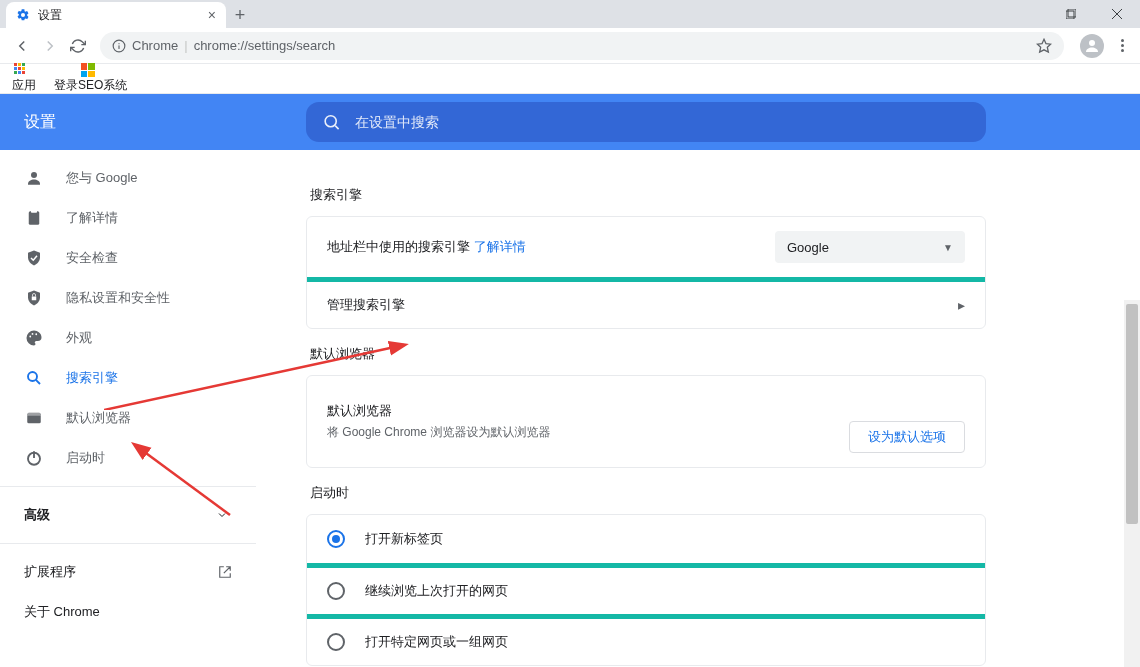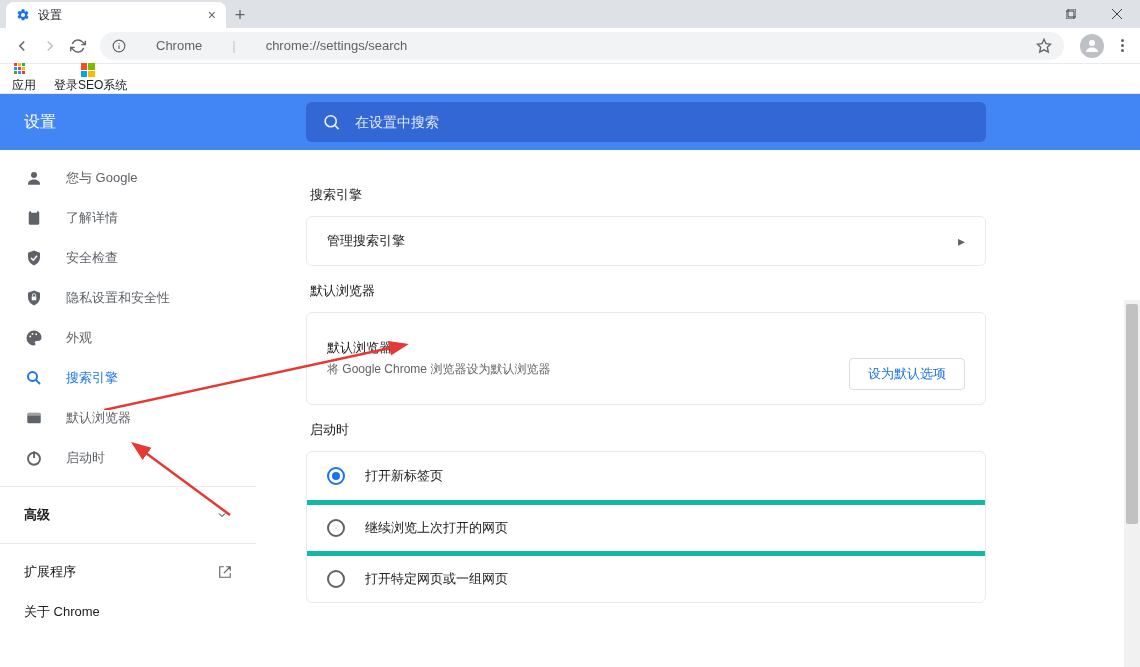--- a/index.html
+++ b/index.html
@@ -10,21 +10,21 @@
   .tab { background: #fff; height: 26px; width: 220px; border-radius: 8px 8px 0 0; display: flex; align-items: center; padding: 0 10px; font-size: 12px; }
   .tab .favicon { width: 14px; height: 14px; margin-right: 8px; color: #1a73e8; }
   .tab .title { flex: 1; }
   .tab .close { color: #5f6368; font-size: 14px; }
   .newtab { width: 28px; height: 26px; display: flex; align-items: center; justify-content: center; color: #5f6368; font-size: 18px; }
 
   
   .toolbar { height: 36px; background: #fff; display: flex; align-items: center; padding: 0 8px; border-bottom: 1px solid #e8eaed; }
   .nav-btn { width: 28px; height: 28px; display: flex; align-items: center; justify-content: center; color: #5f6368; }
   .nav-btn.disabled { color: #bdc1c6; }
-  .omnibox { flex: 1; height: 28px; background: #f1f3f4; border-radius: 14px; margin: 0 8px; display: flex; align-items: center; padding: 0 12px; color: #5f6368; font-size: 13px; gap: 24px; }
+  .omnibox { flex: 1; height: 28px; background: #f1f3f4; border-radius: 14px; margin: 0 8px; display: flex; align-items: center; padding: 0 12px; color: #5f6368; font-size: 13px; }
   .omnibox .lock { margin-right: 6px; }
   .omnibox .sep { margin: 0 6px; color: #c4c7c5; }
   .omnibox .url { color: #5f6368; flex: 1; }
   .star-btn { color: #5f6368; margin-left: 6px; }
   .avatar { width: 24px; height: 24px; border-radius: 50%; background: #bdc1c6; display: flex; align-items: center; justify-content: center; margin: 0 8px; }
   .menu-dots { color: #5f6368; width: 20px; display: flex; flex-direction: column; align-items: center; }
   .menu-dots span { width: 3px; height: 3px; background: #5f6368; border-radius: 50%; margin: 1px 0; }
 
   
   .bookmarkbar { height: 30px; background: #fff; display: flex; align-items: center; padding: 0 12px; border-bottom: 1px solid #e8eaed; font-size: 12px; }
@@ -35,21 +35,21 @@
   .apps-icon i:nth-child(4){background:#4285f4}.apps-icon i:nth-child(5){background:#ea4335}.apps-icon i:nth-child(6){background:#fbbc04}
   .apps-icon i:nth-child(7){background:#34a853}.apps-icon i:nth-child(8){background:#4285f4}.apps-icon i:nth-child(9){background:#ea4335}
   .seo-icon { width:14px;height:14px;margin-right:6px;display:grid;grid-template-columns:1fr 1fr;grid-template-rows:1fr 1fr;gap:1px;}
   .seo-icon i:nth-child(1){background:#f25022}.seo-icon i:nth-child(2){background:#7fba00}.seo-icon i:nth-child(3){background:#00a4ef}.seo-icon i:nth-child(4){background:#ffb900}
 
   
   .app { position: relative; }
   .app-header { height: 56px; background: #4285f4; display: flex; align-items: center; color: #fff; }
   .app-title { width: 306px; padding-left: 24px; font-size: 16px; }
   .search-wrap { flex: 1; max-width: 680px; }
-  .search-box { background: #3367d6; border-radius: 6px; height: 40px; display: flex; align-items: center; padding: 0 16px; }
+  .search-box { background: #3367d6; border-radius: 13px; height: 40px; display: flex; align-items: center; padding: 0 16px; }
   .search-box svg { color: #fff; opacity: 0.9; }
   .search-input { background: transparent; border: none; outline: none; color: #fff; font-size: 14px; margin-left: 14px; width: 100%; }
   .search-input::placeholder { color: rgba(255,255,255,0.85); }
 
   .app-body { display: flex; height: calc(667px - 28px - 36px - 30px - 56px); position: relative; }
   .sidebar { width: 256px; padding-top: 8px; }
   .side-item { height: 40px; display: flex; align-items: center; padding-left: 24px; color: #5f6368; cursor: pointer; }
   .side-item.active { color: #1a73e8; }
   .side-item .icon { width: 20px; margin-right: 22px; display: flex; align-items: center; justify-content: center; }
   .side-label { font-size: 13px; }
@@ -304,20 +304,30 @@
       <div class="side-simple">
         <span>关于 Chrome</span>
       </div>
     </div>
 
     <div class="content">
       <div class="content-inner">
         <div class="section-title">搜索引擎</div>
         <div class="card">
           <div class="row">
+            <div class="row-text">
+              <span>地址栏中使用的搜索引擎</span>
+              <span class="link">了解详情</span>
+            </div>
+            <div class="select">
+              <span>Google</span>
+              <span class="tri">▼</span>
+            </div>
+          </div>
+          <div class="row">
             <div class="row-text">管理搜索引擎</div>
             <span class="chev">▸</span>
           </div>
         </div>
 
         <div class="section-title">默认浏览器</div>
         <div class="card">
           <div class="row">
             <div class="row-text">
               <div>默认浏览器</div>

